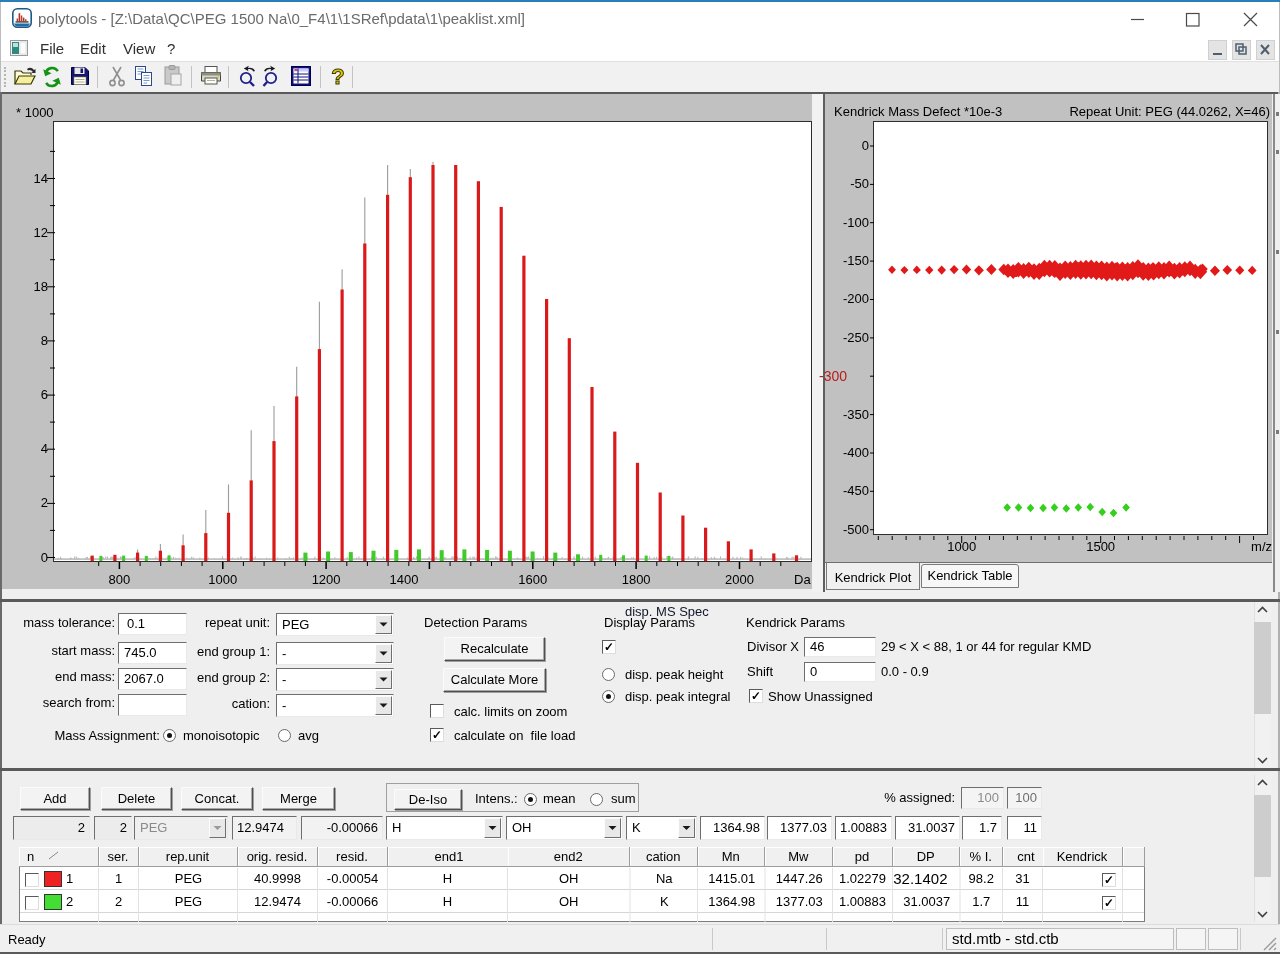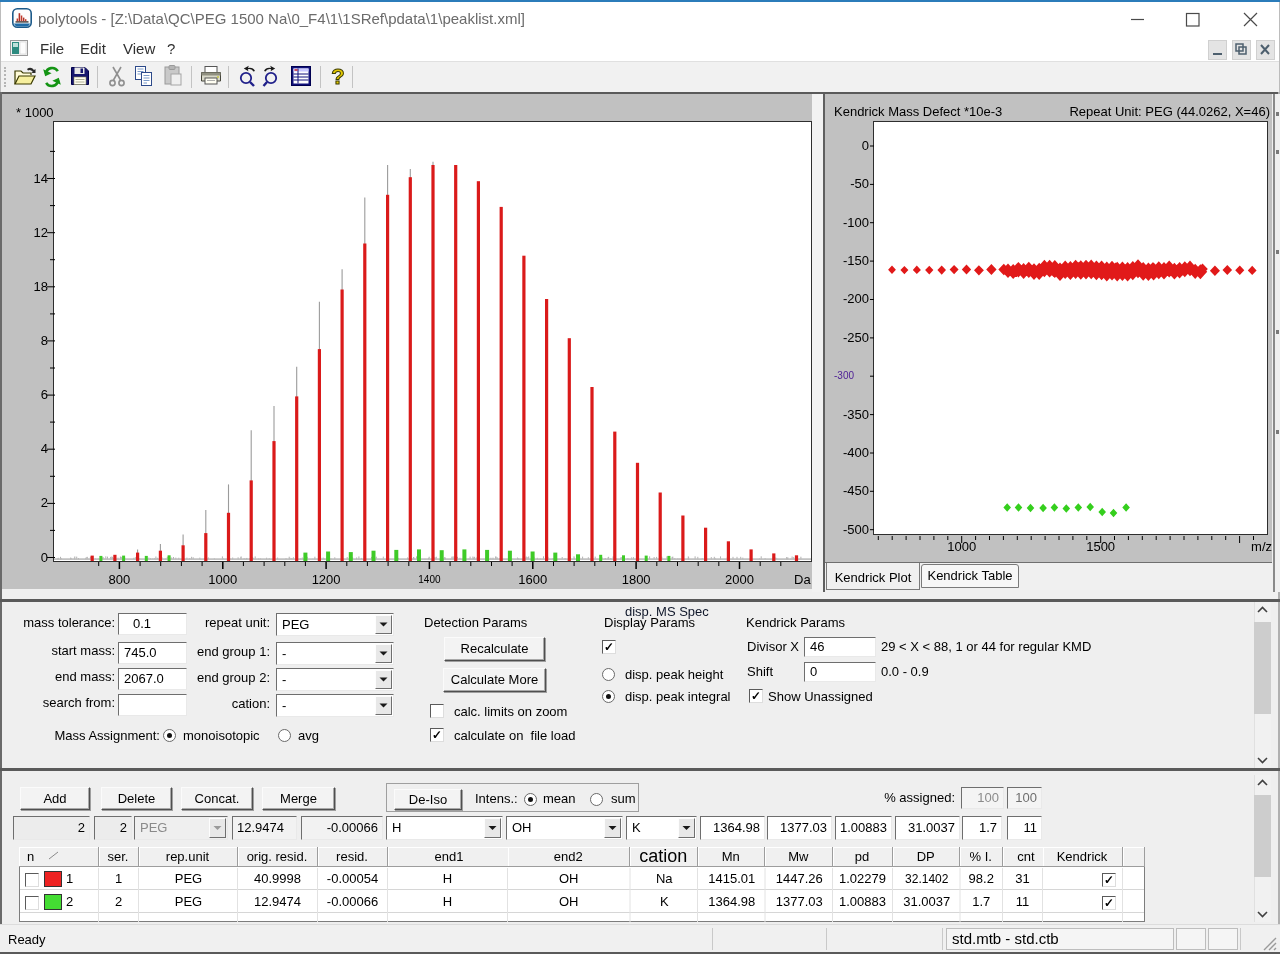--- a/index.html
+++ b/index.html
@@ -202,21 +202,21 @@
 <line x1="675.5" y1="468" x2="675.5" y2="472" stroke="#000"></line>
 <line x1="696.2" y1="468" x2="696.2" y2="472" stroke="#000"></line>
 <line x1="716.8" y1="468" x2="716.8" y2="472" stroke="#000"></line>
 <line x1="737.5" y1="468" x2="737.5" y2="475" stroke="#000" stroke-width="1.5"></line>
 <line x1="758.2" y1="468" x2="758.2" y2="472" stroke="#000"></line>
 <line x1="778.8" y1="468" x2="778.8" y2="472" stroke="#000"></line>
 </svg>
 <div style="position:absolute;left:79.4px;top:572px;width:80px;text-align:center;font-size:13px;color:#000;white-space:nowrap;line-height:16px;">800</div>
 <div style="position:absolute;left:182.75px;top:572px;width:80px;text-align:center;font-size:13px;color:#000;white-space:nowrap;line-height:16px;">1000</div>
 <div style="position:absolute;left:286.09999999999997px;top:572px;width:80px;text-align:center;font-size:13px;color:#000;white-space:nowrap;line-height:16px;">1200</div>
-<div style="position:absolute;left:389.44999999999993px;top:572px;width:80px;text-align:center;font-size:10px;color:#000;white-space:nowrap;line-height:16px;">1400</div>
+<div style="position:absolute;left:389.44999999999993px;top:572px;width:80px;text-align:left;font-size:13px;color:#000;white-space:nowrap;line-height:16px;">1400</div>
 <div style="position:absolute;left:492.79999999999995px;top:572px;width:80px;text-align:center;font-size:13px;color:#000;white-space:nowrap;line-height:16px;">1600</div>
 <div style="position:absolute;left:596.1499999999999px;top:572px;width:80px;text-align:center;font-size:13px;color:#000;white-space:nowrap;line-height:16px;">1800</div>
 <div style="position:absolute;left:699.4999999999999px;top:572px;width:80px;text-align:center;font-size:13px;color:#000;white-space:nowrap;line-height:16px;">2000</div>
 <div style="position:absolute;left:794px;top:572px;font-size:13px;color:#000;font-weight:normal;white-space:nowrap;line-height:16px;">Da</div>
 <svg style="position:absolute;left:54px;top:122px" width="757" height="439" viewBox="0 0 757 439">
 <rect x="246.2" y="436.3" width="1" height="1.2" fill="#b2b2b2"></rect>
     <rect x="491.9" y="436.5" width="1" height="1.0" fill="#b2b2b2"></rect>
     <rect x="405.4" y="435.8" width="1" height="1.7" fill="#b2b2b2"></rect>
     <rect x="46.6" y="435.5" width="1" height="2.0" fill="#b2b2b2"></rect>
     <rect x="31.2" y="435.7" width="1" height="1.8" fill="#b2b2b2"></rect>
@@ -546,21 +546,21 @@
 </svg>
 <div style="position:absolute;left:834px;top:104px;font-size:13px;color:#000;font-weight:normal;white-space:nowrap;line-height:16px;">Kendrick Mass Defect *10e-3</div>
 <div style="position:absolute;left:1010px;top:104px;width:260px;text-align:right;font-size:13px;color:#000;white-space:nowrap;line-height:16px;">Repeat Unit: PEG (44.0262, X=46)</div>
 <div style="position:absolute;left:873px;top:121px;width:395px;height:414px;background:#fff;border:1px solid #2e2e2e;"></div>
 <div style="position:absolute;left:819px;top:138.0px;width:50px;text-align:right;font-size:13px;color:#000;white-space:nowrap;line-height:16px;">0</div>
 <div style="position:absolute;left:819px;top:176.37px;width:50px;text-align:right;font-size:13px;color:#000;white-space:nowrap;line-height:16px;">-50</div>
 <div style="position:absolute;left:819px;top:214.74px;width:50px;text-align:right;font-size:13px;color:#000;white-space:nowrap;line-height:16px;">-100</div>
 <div style="position:absolute;left:819px;top:253.11px;width:50px;text-align:right;font-size:13px;color:#000;white-space:nowrap;line-height:16px;">-150</div>
 <div style="position:absolute;left:819px;top:291.48px;width:50px;text-align:right;font-size:13px;color:#000;white-space:nowrap;line-height:16px;">-200</div>
 <div style="position:absolute;left:819px;top:329.85px;width:50px;text-align:right;font-size:13px;color:#000;white-space:nowrap;line-height:16px;">-250</div>
-<div style="position:absolute;left:819px;top:368.22px;width:50px;text-align:center;font-size:10px;color:#4c1d95;white-space:nowrap;line-height:16px;">-300</div>
+<div style="position:absolute;left:819px;top:368.22px;width:50px;text-align:left;font-size:14px;color:#b91c1c;white-space:nowrap;line-height:16px;">-300</div>
 <div style="position:absolute;left:819px;top:406.59px;width:50px;text-align:right;font-size:13px;color:#000;white-space:nowrap;line-height:16px;">-350</div>
 <div style="position:absolute;left:819px;top:444.96px;width:50px;text-align:right;font-size:13px;color:#000;white-space:nowrap;line-height:16px;">-400</div>
 <div style="position:absolute;left:819px;top:483.33px;width:50px;text-align:right;font-size:13px;color:#000;white-space:nowrap;line-height:16px;">-450</div>
 <div style="position:absolute;left:819px;top:521.7px;width:50px;text-align:right;font-size:13px;color:#000;white-space:nowrap;line-height:16px;">-500</div>
 <svg style="position:absolute;left:825px;top:94px" width="447" height="469" viewBox="0 0 447 469">
 <line x1="45" y1="52.0" x2="49" y2="52.0" stroke="#000"></line>
 <line x1="45" y1="90.4" x2="49" y2="90.4" stroke="#000"></line>
 <line x1="45" y1="128.7" x2="49" y2="128.7" stroke="#000"></line>
 <line x1="45" y1="167.1" x2="49" y2="167.1" stroke="#000"></line>
 <line x1="45" y1="205.5" x2="49" y2="205.5" stroke="#000"></line>
@@ -608,21 +608,21 @@
 </svg>
 <div style="position:absolute;left:825px;top:562px;width:447px;height:1px;background:#6f6f6f;"></div>
 <div style="position:absolute;left:825px;top:563px;width:447px;height:29px;background:#f0f0f0;"></div>
 <div style="position:absolute;left:826px;top:563px;width:94px;height:27px;background:#f0f0f0;border-left:1px solid #7a7a7a;border-right:1px solid #7a7a7a;border-bottom:1px solid #7a7a7a;"></div>
 <div style="position:absolute;left:827px;top:570px;width:92px;text-align:center;font-size:13px;color:#000;white-space:nowrap;line-height:16px;">Kendrick Plot</div>
 <div style="position:absolute;left:921px;top:564px;width:98px;height:24px;background:#f7f7f7;border:1px solid #7a7a7a;border-radius:3px 3px 0 0;"></div>
 <div style="position:absolute;left:922px;top:568px;width:96px;text-align:center;font-size:13px;color:#000;white-space:nowrap;line-height:16px;">Kendrick Table</div>
 <div style="position:absolute;left:0;top:599px;width:1280px;height:3px;background:#5a5a5a;"></div>
 <div style="position:absolute;left:2px;top:602px;width:1276px;height:166px;background:#efefef;"></div>
 <div style="position:absolute;left:-45px;top:615px;width:160px;text-align:right;font-size:13px;color:#000;white-space:nowrap;line-height:16px;">mass tolerance:</div>
-<div class="sunk" style="left:118px;top:613px;width:69px;height:22px;background:#fff;font-size:13px;line-height:20px;text-align:left;color:#000;padding-left:14px;">0.1</div>
+<div class="sunk" style="left:118px;top:613px;width:69px;height:22px;background:#fff;font-size:13px;line-height:20px;text-align:left;color:#000;padding-left:8px;">0.1</div>
 <div style="position:absolute;left:-45px;top:643px;width:160px;text-align:right;font-size:13px;color:#000;white-space:nowrap;line-height:16px;">start mass:</div>
 <div class="sunk" style="left:118px;top:642px;width:69px;height:22px;background:#fff;font-size:13px;line-height:20px;text-align:left;color:#000;padding-left:5px;">745.0</div>
 <div style="position:absolute;left:-45px;top:669px;width:160px;text-align:right;font-size:13px;color:#000;white-space:nowrap;line-height:16px;">end mass:</div>
 <div class="sunk" style="left:118px;top:668px;width:69px;height:22px;background:#fff;font-size:13px;line-height:20px;text-align:left;color:#000;padding-left:5px;">2067.0</div>
 <div style="position:absolute;left:-45px;top:695px;width:160px;text-align:right;font-size:13px;color:#000;white-space:nowrap;line-height:16px;">search from:</div>
 <div class="sunk" style="left:118px;top:694px;width:69px;height:22px;background:#fff;font-size:13px;line-height:20px;text-align:left;color:#000;padding-left:5px;"></div>
 <div style="position:absolute;left:20px;top:728px;width:140px;text-align:right;font-size:13px;color:#000;white-space:nowrap;line-height:16px;">Mass Assignment:</div>
 <div class="rad" style="left:163px;top:729px;">
     <div class="raddot"></div>
   </div>
@@ -735,21 +735,21 @@
 <div class="sunk" style="left:962px;top:816px;width:40px;height:24px;background:#fff;font-size:13px;line-height:22px;text-align:right;color:#000;padding-right:4px;">1.7</div>
 <div class="sunk" style="left:1007px;top:816px;width:35px;height:24px;background:#fff;font-size:13px;line-height:22px;text-align:right;color:#000;padding-right:4px;">11</div>
 <div style="position:absolute;left:19px;top:847px;width:1126px;height:75px;background:#fff;border:1px solid #7d7d7d;"></div>
 <div style="position:absolute;left:19px;top:847px;width:79.5px;height:20px;background:#f0f0f0;border-right:1px solid #9d9d9d;border-bottom:1px solid #9d9d9d;box-shadow:inset 1px 1px 0 #fff;font-size:13px;text-align:center;line-height:19px;"></div>
 <div style="position:absolute;left:98.5px;top:847px;width:40.0px;height:20px;background:#f0f0f0;border-right:1px solid #9d9d9d;border-bottom:1px solid #9d9d9d;box-shadow:inset 1px 1px 0 #fff;font-size:13px;text-align:center;line-height:19px;">ser.</div>
 <div style="position:absolute;left:138.5px;top:847px;width:99.0px;height:20px;background:#f0f0f0;border-right:1px solid #9d9d9d;border-bottom:1px solid #9d9d9d;box-shadow:inset 1px 1px 0 #fff;font-size:13px;text-align:center;line-height:19px;">rep.unit</div>
 <div style="position:absolute;left:237.5px;top:847px;width:80.0px;height:20px;background:#f0f0f0;border-right:1px solid #9d9d9d;border-bottom:1px solid #9d9d9d;box-shadow:inset 1px 1px 0 #fff;font-size:13px;text-align:center;line-height:19px;">orig. resid.</div>
 <div style="position:absolute;left:317.5px;top:847px;width:70.0px;height:20px;background:#f0f0f0;border-right:1px solid #9d9d9d;border-bottom:1px solid #9d9d9d;box-shadow:inset 1px 1px 0 #fff;font-size:13px;text-align:center;line-height:19px;">resid.</div>
 <div style="position:absolute;left:387.5px;top:847px;width:124px;height:20px;background:#f0f0f0;border-right:1px solid #9d9d9d;border-bottom:1px solid #9d9d9d;box-shadow:inset 1px 1px 0 #fff;font-size:13px;text-align:center;line-height:19px;">end1</div>
 <div style="position:absolute;left:507.5px;top:847px;width:122.5px;height:20px;background:#f0f0f0;border-right:1px solid #9d9d9d;border-bottom:1px solid #9d9d9d;box-shadow:inset 1px 1px 0 #fff;font-size:13px;text-align:center;line-height:19px;">end2</div>
-<div style="position:absolute;left:630px;top:847px;width:67.5px;height:20px;background:#f0f0f0;border-right:1px solid #9d9d9d;border-bottom:1px solid #9d9d9d;box-shadow:inset 1px 1px 0 #fff;font-size:18px;text-align:center;line-height:19px;">cation</div>
+<div style="position:absolute;left:630px;top:847px;width:67.5px;height:20px;background:#f0f0f0;border-right:1px solid #9d9d9d;border-bottom:1px solid #9d9d9d;box-shadow:inset 1px 1px 0 #fff;font-size:13px;text-align:center;line-height:19px;">cation</div>
 <div style="position:absolute;left:697.5px;top:847px;width:67.5px;height:20px;background:#f0f0f0;border-right:1px solid #9d9d9d;border-bottom:1px solid #9d9d9d;box-shadow:inset 1px 1px 0 #fff;font-size:13px;text-align:center;line-height:19px;">Mn</div>
 <div style="position:absolute;left:765px;top:847px;width:67.5px;height:20px;background:#f0f0f0;border-right:1px solid #9d9d9d;border-bottom:1px solid #9d9d9d;box-shadow:inset 1px 1px 0 #fff;font-size:13px;text-align:center;line-height:19px;">Mw</div>
 <div style="position:absolute;left:832.5px;top:847px;width:60.0px;height:20px;background:#f0f0f0;border-right:1px solid #9d9d9d;border-bottom:1px solid #9d9d9d;box-shadow:inset 1px 1px 0 #fff;font-size:13px;text-align:center;line-height:19px;">pd</div>
 <div style="position:absolute;left:892.5px;top:847px;width:67.5px;height:20px;background:#f0f0f0;border-right:1px solid #9d9d9d;border-bottom:1px solid #9d9d9d;box-shadow:inset 1px 1px 0 #fff;font-size:13px;text-align:center;line-height:19px;">DP</div>
 <div style="position:absolute;left:960px;top:847px;width:42.5px;height:20px;background:#f0f0f0;border-right:1px solid #9d9d9d;border-bottom:1px solid #9d9d9d;box-shadow:inset 1px 1px 0 #fff;font-size:13px;text-align:center;line-height:19px;">% I.</div>
 <div style="position:absolute;left:1002.5px;top:847px;width:48px;height:20px;background:#f0f0f0;border-right:1px solid #9d9d9d;border-bottom:1px solid #9d9d9d;box-shadow:inset 1px 1px 0 #fff;font-size:13px;text-align:center;line-height:19px;">cnt</div>
 <div style="position:absolute;left:1042.5px;top:847px;width:80.0px;height:20px;background:#f0f0f0;border-right:1px solid #9d9d9d;border-bottom:1px solid #9d9d9d;box-shadow:inset 1px 1px 0 #fff;font-size:13px;text-align:center;line-height:19px;">Kendrick</div>
 <div style="position:absolute;left:1122.5px;top:847px;width:22.5px;height:20px;background:#f0f0f0;border-right:1px solid #9d9d9d;border-bottom:1px solid #9d9d9d;box-shadow:inset 1px 1px 0 #fff;font-size:13px;text-align:center;line-height:19px;"></div>
 <div style="position:absolute;left:27px;top:849px;font-size:13px;color:#000;font-weight:normal;white-space:nowrap;line-height:16px;">n</div>
 <svg style="position:absolute;left:48px;top:851px" width="12" height="10">
@@ -762,21 +762,21 @@
 <div style="position:absolute;left:98.5px;top:871px;width:40px;text-align:center;font-size:13px;color:#000;white-space:nowrap;line-height:16px;">1</div>
 <div style="position:absolute;left:139.0px;top:871px;width:99px;text-align:center;font-size:13px;color:#000;white-space:nowrap;line-height:16px;">PEG</div>
 <div style="position:absolute;left:237.5px;top:871px;width:80px;text-align:center;font-size:13px;color:#000;white-space:nowrap;line-height:16px;">40.9998</div>
 <div style="position:absolute;left:317.5px;top:871px;width:70px;text-align:center;font-size:13px;color:#000;white-space:nowrap;line-height:16px;">-0.00054</div>
 <div style="position:absolute;left:387.5px;top:871px;width:120px;text-align:center;font-size:13px;color:#000;white-space:nowrap;line-height:16px;">H</div>
 <div style="position:absolute;left:507.75px;top:871px;width:122px;text-align:center;font-size:13px;color:#000;white-space:nowrap;line-height:16px;">OH</div>
 <div style="position:absolute;left:630.75px;top:871px;width:67px;text-align:center;font-size:13px;color:#000;white-space:nowrap;line-height:16px;">Na</div>
 <div style="position:absolute;left:698.25px;top:871px;width:67px;text-align:center;font-size:13px;color:#000;white-space:nowrap;line-height:16px;">1415.01</div>
 <div style="position:absolute;left:765.75px;top:871px;width:67px;text-align:center;font-size:13px;color:#000;white-space:nowrap;line-height:16px;">1447.26</div>
 <div style="position:absolute;left:832.5px;top:871px;width:60px;text-align:center;font-size:13px;color:#000;white-space:nowrap;line-height:16px;">1.02279</div>
-<div style="position:absolute;left:893.25px;top:871px;width:67px;text-align:center;font-size:12px;color:#000;white-space:nowrap;line-height:16px;">32.1402</div>
+<div style="position:absolute;left:893.25px;top:871px;width:67px;font-size:15px;color:#000;white-space:nowrap;line-height:16px;">32.1402</div>
 <div style="position:absolute;left:960.25px;top:871px;width:42px;text-align:center;font-size:13px;color:#000;white-space:nowrap;line-height:16px;">98.2</div>
 <div style="position:absolute;left:1002.5px;top:871px;width:40px;text-align:center;font-size:13px;color:#000;white-space:nowrap;line-height:16px;">31</div>
 <div class="cb" style="left:1102px;top:873px;">✓</div>
 <div style="position:absolute;left:20px;top:912px;width:1124px;height:1px;background:#d6d6d6;"></div>
 <div class="cb" style="left:25px;top:896px;"></div>
 <div style="position:absolute;left:44px;top:894px;width:18px;height:16px;background:#44dd33;border:1px solid #333;"></div>
 <div style="position:absolute;left:66px;top:894px;font-size:13px;color:#000;font-weight:normal;white-space:nowrap;line-height:16px;">2</div>
 <div style="position:absolute;left:98.5px;top:894px;width:40px;text-align:center;font-size:13px;color:#000;white-space:nowrap;line-height:16px;">2</div>
 <div style="position:absolute;left:139.0px;top:894px;width:99px;text-align:center;font-size:13px;color:#000;white-space:nowrap;line-height:16px;">PEG</div>
 <div style="position:absolute;left:237.5px;top:894px;width:80px;text-align:center;font-size:13px;color:#000;white-space:nowrap;line-height:16px;">12.9474</div>

